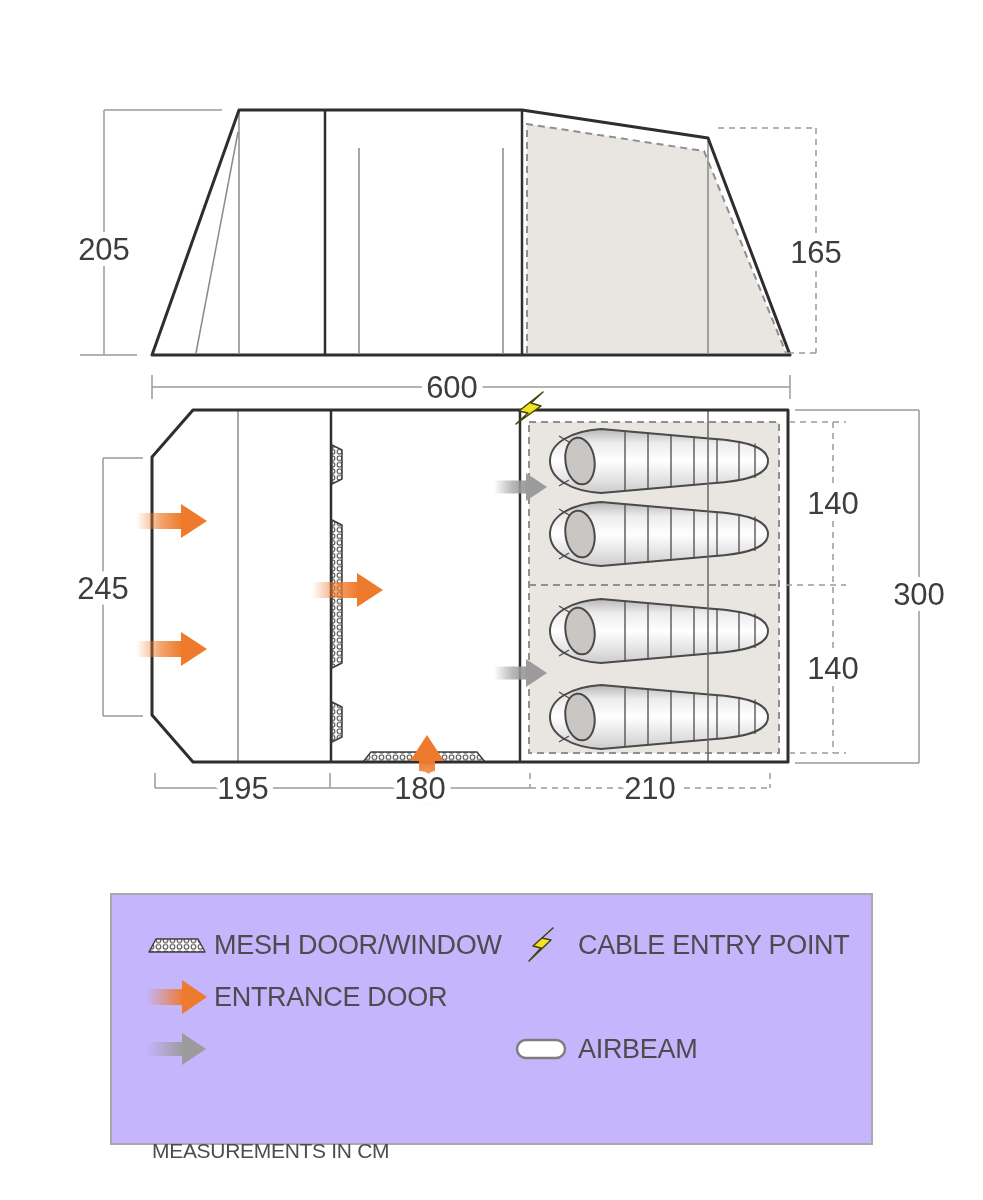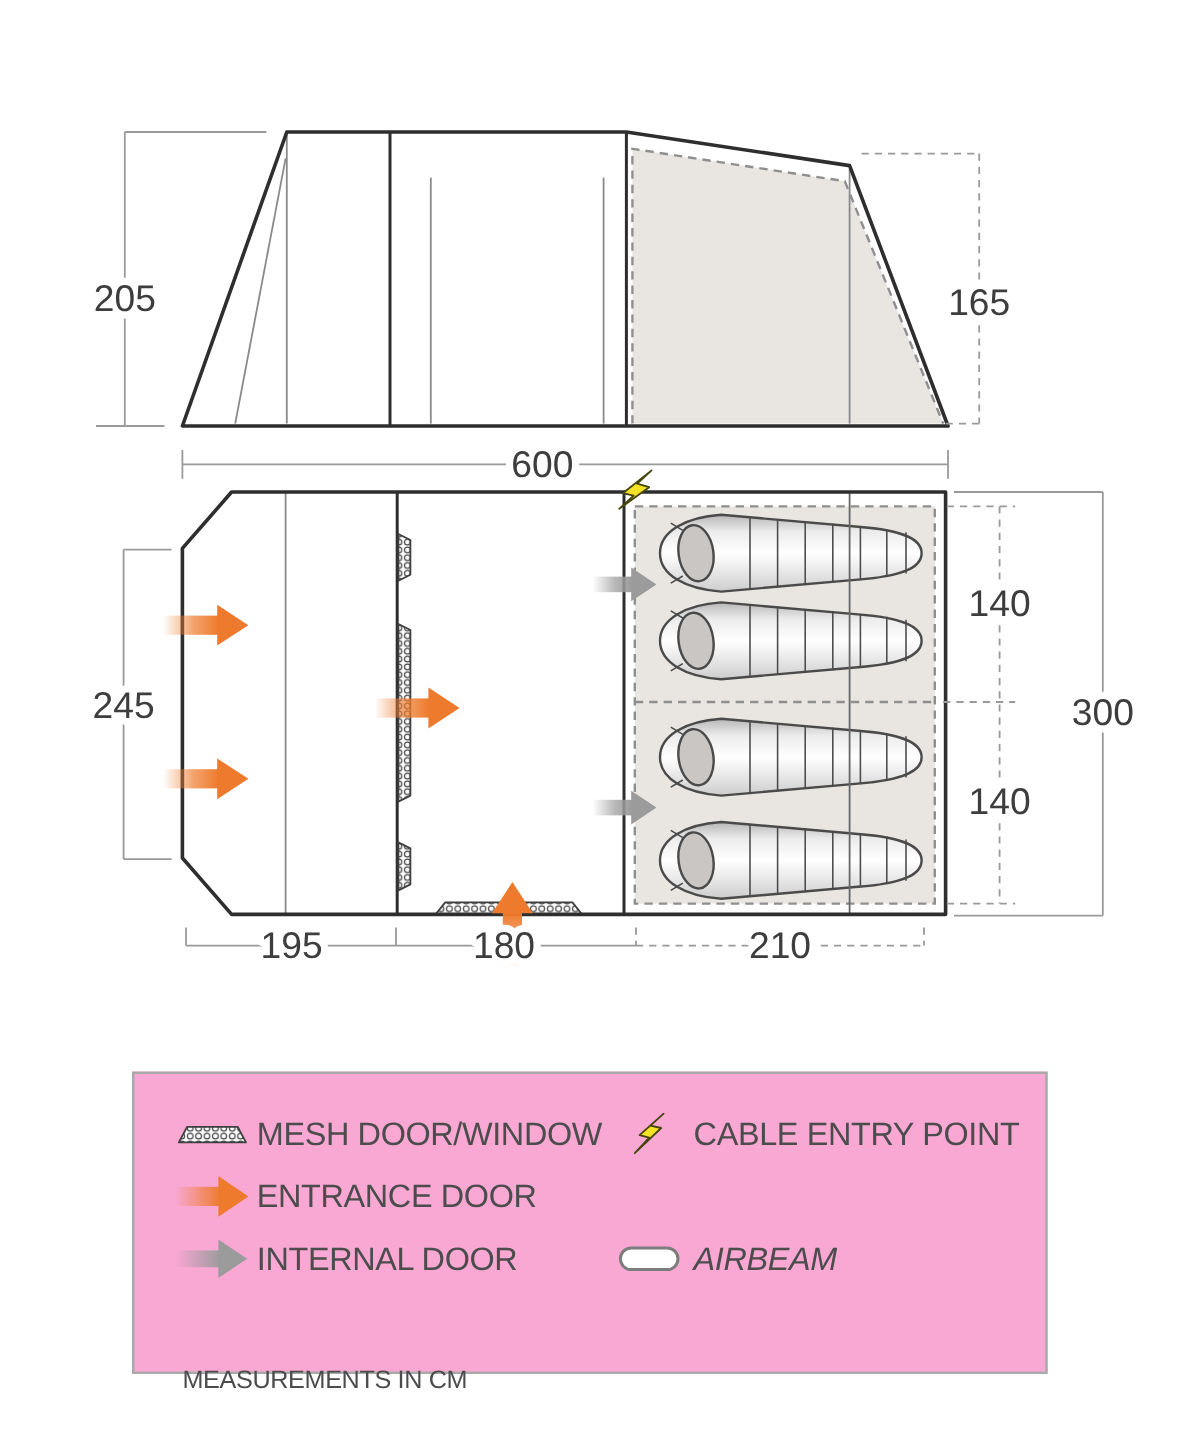--- a/index.html
+++ b/index.html
@@ -11,21 +11,21 @@
     font-size:31px;
     fill:#3d3d3d;
     text-anchor:middle;
     paint-order:stroke fill;
     stroke:#ffffff;
     stroke-width:12px;
     stroke-linejoin:round;
   }
   .legend-box{
     position:absolute;left:110px;top:893px;width:763px;height:252px;
-    border:2px solid #a9a9a9;background:#f9a8d4;box-sizing:border-box;
+    border:2px solid #a9a9a9;background:#c4b5fd;box-sizing:border-box;
   }
   .legend-item{position:absolute;display:flex;align-items:center;height:44px;}
   .legend-item.col1{left:28px;}
   .legend-item.col2{left:392px;}
   .icon-cell{width:74px;flex:none;display:flex;justify-content:center;align-items:center;}
   .legend-label{font-size:27px;color:#4c4c4c;white-space:nowrap;letter-spacing:-0.3px;}
   .legend-footnote{position:absolute;left:40px;top:196px;font-size:21px;color:#4c4c4c;letter-spacing:-0.3px;margin-top:48px;}
 </style>
 </head>
 <body>
@@ -237,24 +237,23 @@
         <defs>
           <linearGradient id="lgG" x1="0" y1="0" x2="1" y2="0">
             <stop offset="0" stop-color="#9b9b9b" stop-opacity="0"></stop>
             <stop offset="1" stop-color="#9b9b9b" stop-opacity="1"></stop>
           </linearGradient>
         </defs>
         <rect x="0" y="11" width="38" height="14" fill="url(#lgG)"></rect>
         <polygon points="36,2 60,18 36,34" fill="#9b9b9b"></polygon>
       </svg>
     </span>
-    <span class="legend-label">INTERNAL DOOR</span>
-  </div>
-
-  <div class="legend-item col2" style="top:132px;font-style:italic;">
+  </div>
+
+  <div class="legend-item col2" style="top:132px;">
     <span class="icon-cell">
       <svg width="52" height="24" viewBox="0 0 52 24">
         <rect x="2" y="3" width="48" height="18" rx="9" ry="9" fill="#ffffff" stroke="#7d7d7d" stroke-width="2.5"></rect>
       </svg>
     </span>
     <span class="legend-label">AIRBEAM</span>
   </div>
 
   <div class="legend-footnote">MEASUREMENTS IN CM</div>
 </div>

